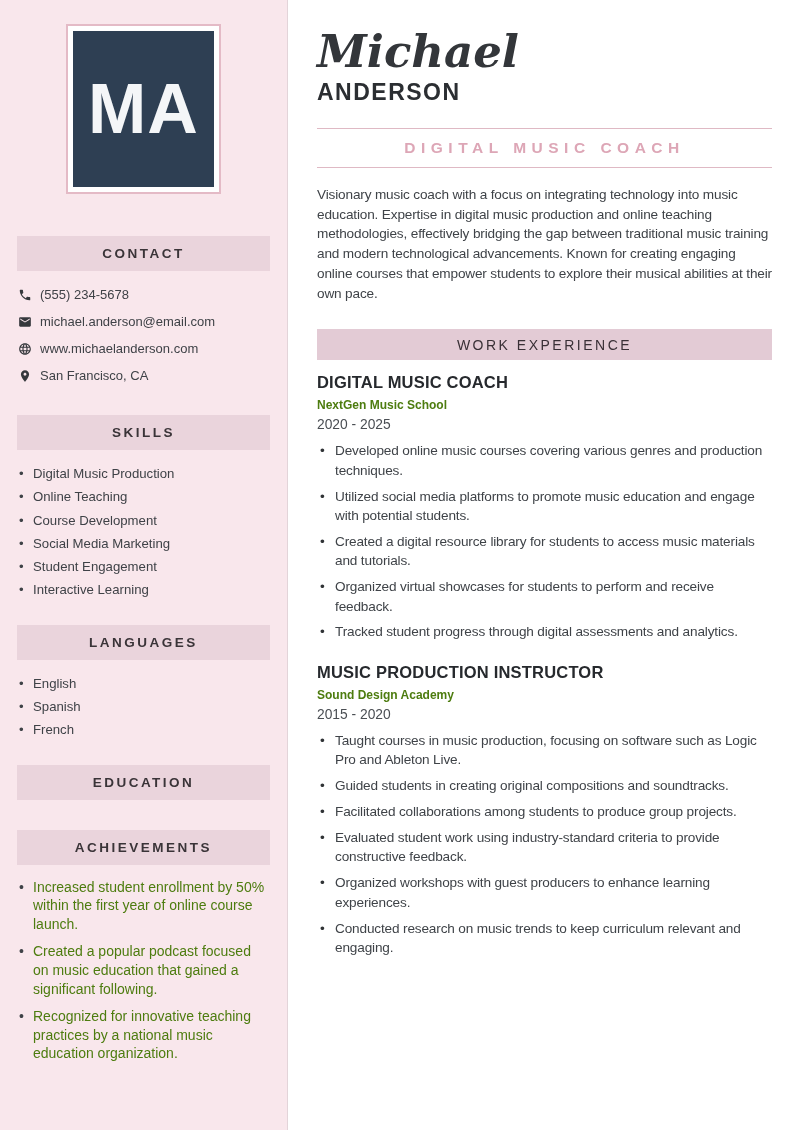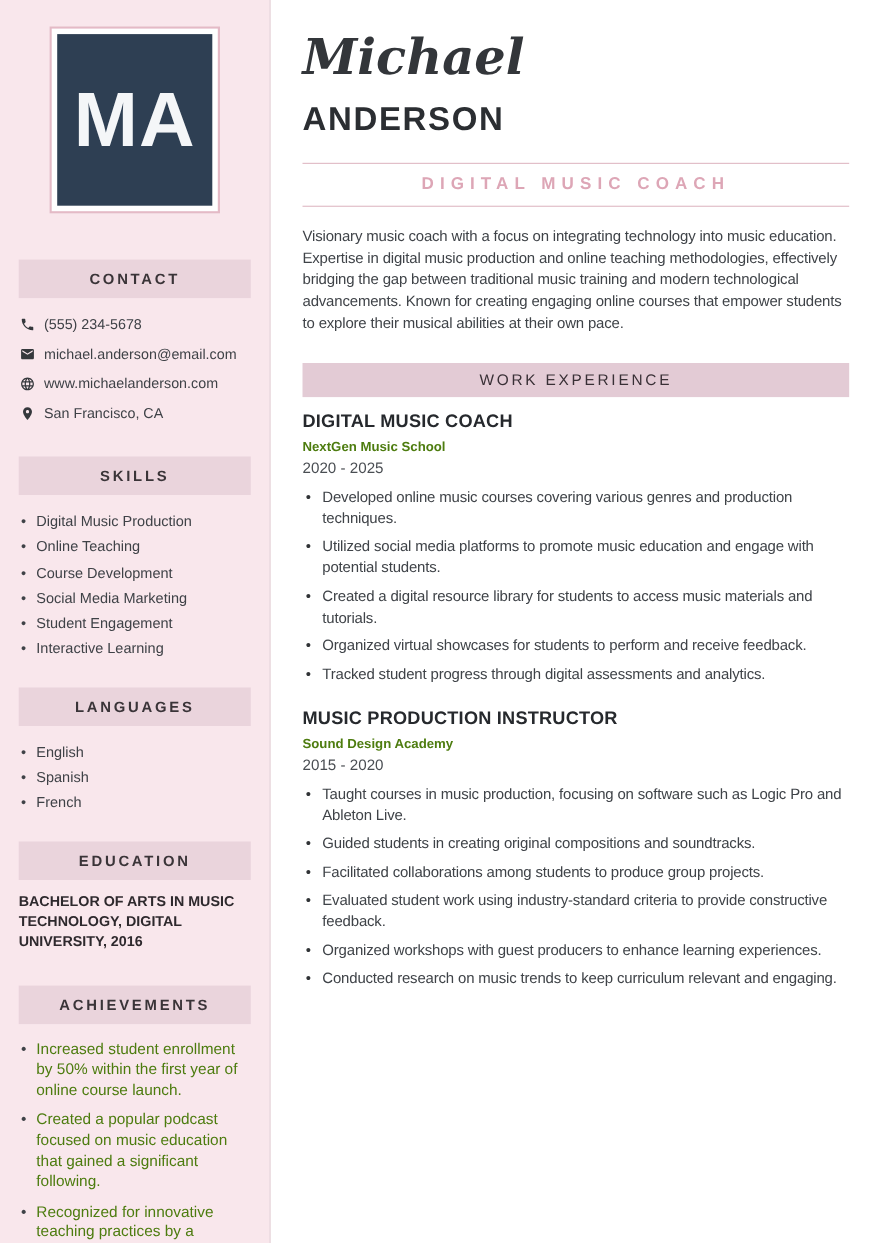--- a/index.html
+++ b/index.html
@@ -8,21 +8,21 @@
   .page {
     position: relative;
     width: 800px; height: 1130px;
     background: #ffffff;
     display: flex;
     overflow: hidden;
   }
 
   
   .sidebar {
-    width: 246px; height: 1130px;
+    width: 288px; height: 1130px;
     background: #f9e7ec;
     border-right: 1px solid #e3d4d9;
     flex: 0 0 auto;
   }
   .monogram-frame {
     width: 155px; height: 170px;
     margin: 24px auto 0 auto;
     background: #ffffff;
     border: 2px solid #e4bac6;
     padding: 5px;
@@ -118,25 +118,25 @@
   .name-first {
     font-family: "DejaVu Serif", serif;
     font-style: italic;
     font-weight: 600;
     font-size: 45px;
     line-height: 52px;
     margin-top: 26px;
     color: #33363a;
   }
   .name-last {
-    font-size: 30px;
+    font-size: 23px;
     font-weight: 700;
     letter-spacing: 1.5px;
     color: #2b2e32;
-    margin-top: 14px;
+    margin-top: 1px;
   }
   .role-rule {
     border: none;
     border-top: 1px solid #dfb9c4;
     margin: 0;
   }
   .rule-top { margin-top: 22px; }
   .role-title {
     text-align: center;
     color: #dda6b6;
@@ -269,21 +269,20 @@
     <ul class="s-list">
 
     <li>English</li>
         <li>Spanish</li>
         <li>French</li>
       </ul>
 
     <div class="side-band band-education">
       <span>EDUCATION</span>
     </div>
-    <div class="edu-text">BACHELOR OF ARTS IN MUSIC TECHNOLOGY, DIGITAL UNIVERSITY, 2016</div>
 
     <div class="side-band band-achievements">
       <span>ACHIEVEMENTS</span>
     </div>
     <ul class="a-list">
 
     <li>Increased student enrollment by 50% within the first year of online course launch.</li>
         <li>Created a popular podcast focused on music education that gained a significant following.</li>
         <li>Recognized for innovative teaching practices by a national music education organization.</li>
       </ul>

